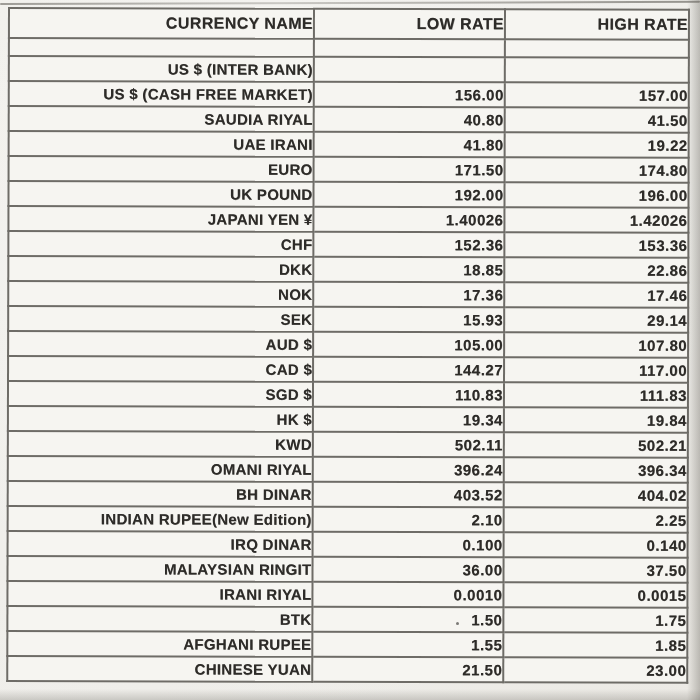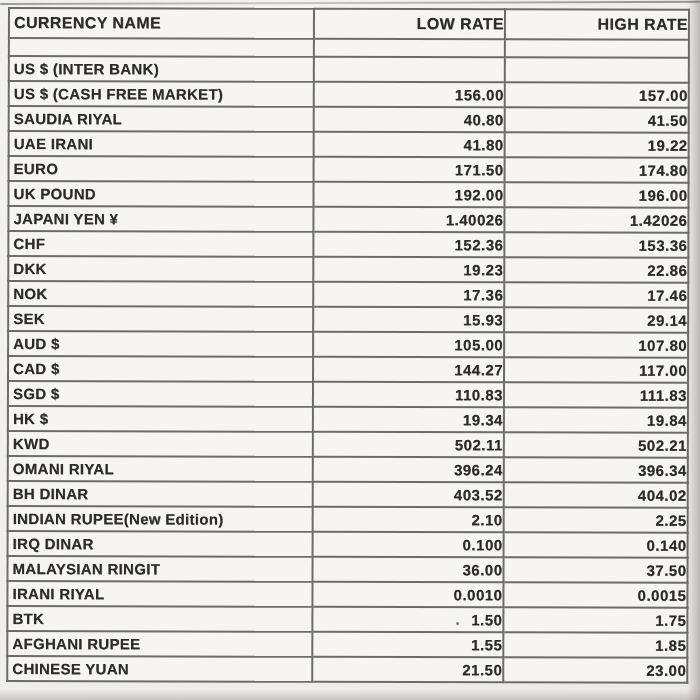--- a/index.html
+++ b/index.html
@@ -51,21 +51,21 @@
     font-weight: bold;
     padding: 0;
     overflow: hidden; white-space: nowrap;
     text-shadow: 0.3px 0.3px 0.6px rgba(45,43,40,0.55);
   }
   .rates thead tr { height: 30px; }
   .rates tbody tr { height: 25px; }
   .rates tbody tr.spacer { height: 18px; }
 
   .rates th { font-size: 16px; letter-spacing: 0.4px; }
-  .rates th.name, .rates td.name { text-align: left; padding-left: 4px; margin-top: 18px; }
+  .rates th.name, .rates td.name { text-align: right; padding-left: 12px; margin-top: 18px; }
   .rates th.num, .rates td.num { text-align: right; }
   .rates td { font-size: 15px; letter-spacing: 0.3px; }
   .rates td.num { letter-spacing: 0.5px; }
 </style>
 </head>
 <body>
 
 <div class="artifact-top"></div>
 
 <table class="rates">
@@ -122,21 +122,21 @@
     <td class="num">1.40026</td>
     <td class="num">1.42026</td>
   </tr>
       <tr>
     <td class="name">CHF</td>
     <td class="num">152.36</td>
     <td class="num">153.36</td>
   </tr>
       <tr>
     <td class="name">DKK</td>
-    <td class="num">19.23</td>
+    <td class="num">18.85</td>
     <td class="num">22.86</td>
   </tr>
       <tr>
     <td class="name">NOK</td>
     <td class="num">17.36</td>
     <td class="num">17.46</td>
   </tr>
       <tr>
     <td class="name">SEK</td>
     <td class="num">15.93</td>

